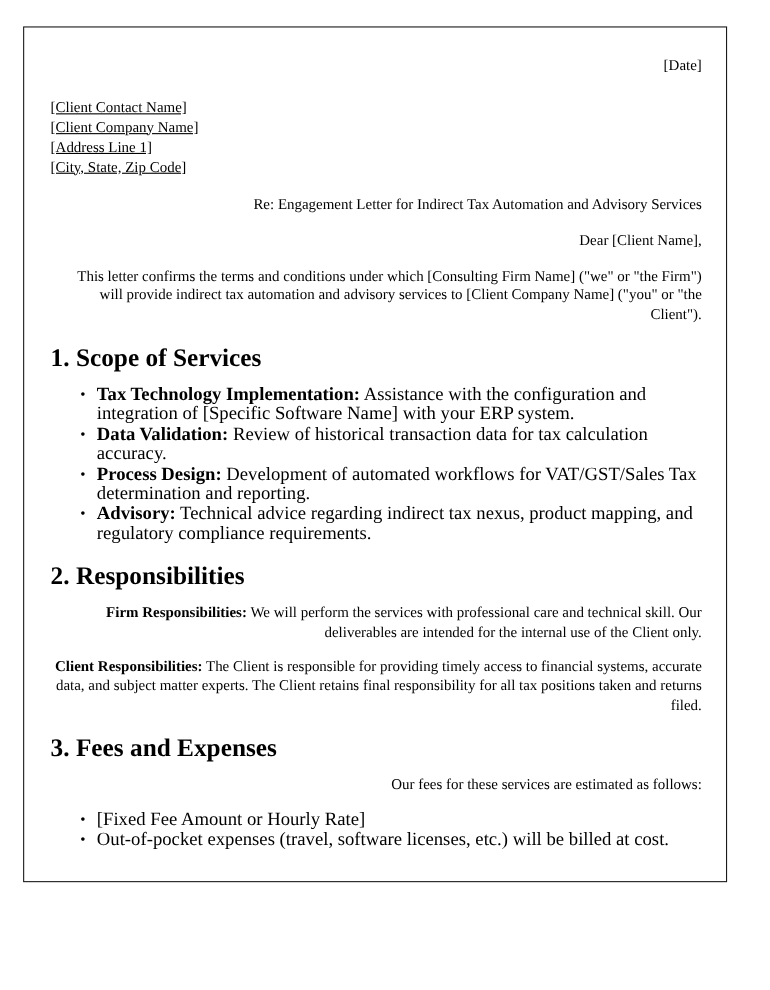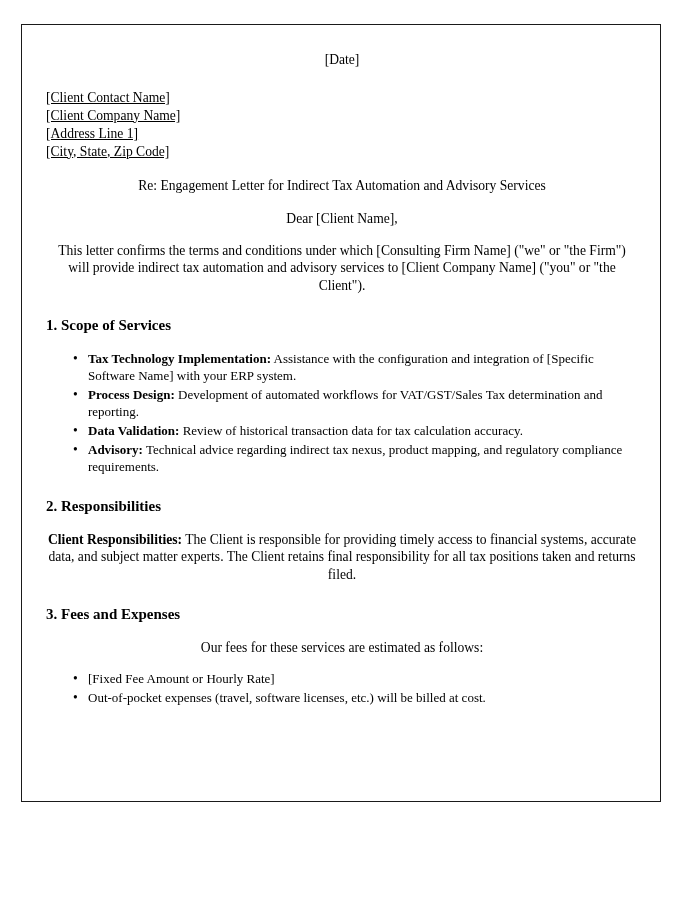--- a/index.html
+++ b/index.html
@@ -27,51 +27,51 @@
   }
   .page-inner {
     padding: 26px 24px 0 24px;
     width: 592px;
     box-sizing: content-box;
   }
   p {
     margin: 0 0 14px 0;
     font-size: 13.6px;
     line-height: 17.6px;
-    text-align: center;
+    text-align: right;
   }
   .addr-block {
     margin-bottom: 16px;
     text-decoration: underline;
   }
   .addr-block .line {
     font-size: 13.6px;
     line-height: 18px;
   }
   .date-line {
     margin-bottom: 20px;
   }
   .re-line {
     font-weight: normal;
     margin-bottom: 16px;
   }
   h2.section {
-    font-size: 15px;
+    font-size: 23px;
     line-height: 21px;
     font-weight: bold;
     margin: 20px 0 14px 0;
   }
   ul.bullets {
     margin: 0 0 14px 0;
     padding-left: 42px;
     list-style: none;
   }
   ul.bullets li {
     position: relative;
-    font-size: 13px;
+    font-size: 17px;
     line-height: 17.6px;
     margin-bottom: 1px;
   }
   ul.bullets li::before {
     content: "\2022";
     position: absolute;
     left: -15px;
     top: 0;
     font-size: 13.6px;
     line-height: 17.6px;
@@ -102,27 +102,28 @@
 
     <p>Dear [Client Name],</p>
 
     <p>This letter confirms the terms and conditions under which [Consulting Firm Name] ("we" or "the Firm") will provide indirect tax automation and advisory services to [Client Company Name] ("you" or "the Client").</p>
 
     <h2 class="section">1. Scope of Services</h2>
 
 
     <ul class="bullets">
       <li><span class="lead">Tax Technology Implementation:</span> <span>Assistance with the configuration and integration of [Specific Software Name] with your ERP system.</span></li>
+      <li><span class="lead">Data Validation:</span> <span>Review of historical transaction data for tax calculation accuracy.</span></li>
       <li><span class="lead">Process Design:</span> <span>Development of automated workflows for VAT/GST/Sales Tax determination and reporting.</span></li>
-      <li><span class="lead">Data Validation:</span> <span>Review of historical transaction data for tax calculation accuracy.</span></li>
       <li><span class="lead">Advisory:</span> <span>Technical advice regarding indirect tax nexus, product mapping, and regulatory compliance requirements.</span></li>
     </ul>
 
     <h2 class="section">2. Responsibilities</h2>
 
+    <p class="tight"><span class="lead">Firm Responsibilities:</span> <span>We will perform the services with professional care and technical skill. Our deliverables are intended for the internal use of the Client only.</span></p>
 
     <p><span class="lead">Client Responsibilities:</span> <span>The Client is responsible for providing timely access to financial systems, accurate data, and subject matter experts. The Client retains final responsibility for all tax positions taken and returns filed.</span></p>
 
     <h2 class="section">3. Fees and Expenses</h2>
 
     <p>Our fees for these services are estimated as follows:</p>
 
     <ul class="bullets">
       <li><span>[Fixed Fee Amount or Hourly Rate]</span></li>
       <li><span>Out-of-pocket expenses (travel, software licenses, etc.) will be billed at cost.</span></li>

